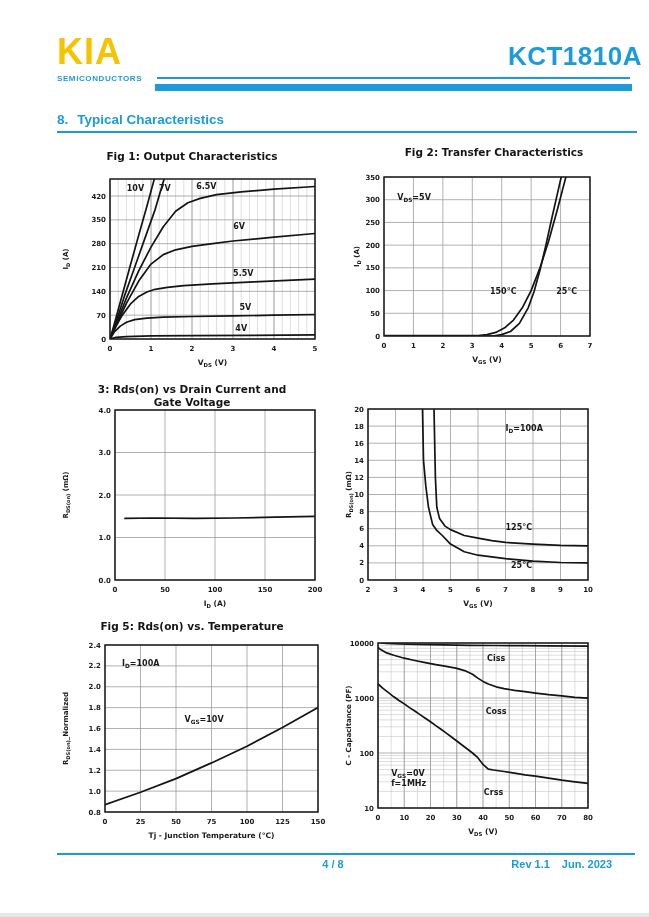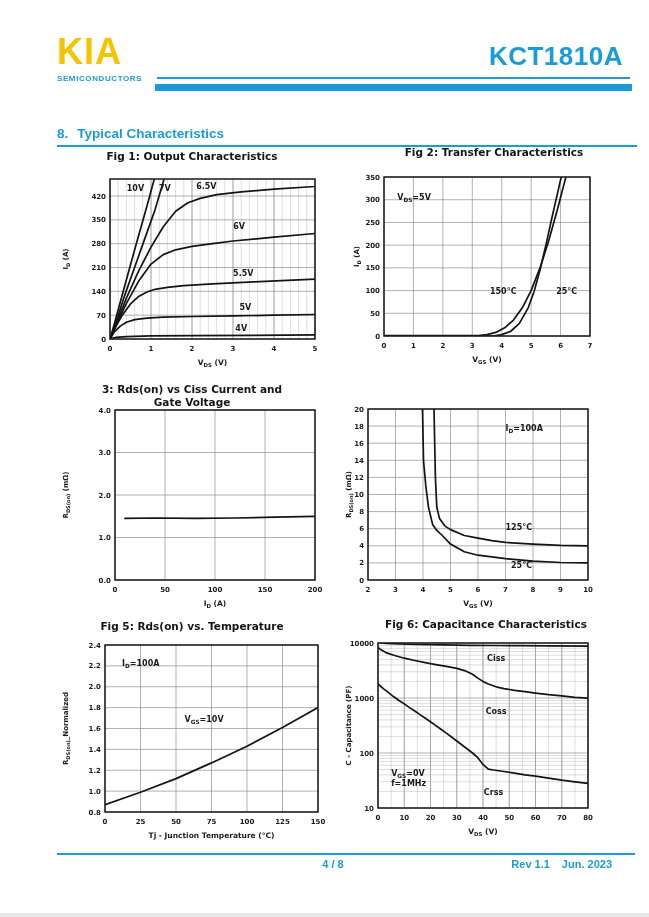--- a/index.html
+++ b/index.html
@@ -4,26 +4,26 @@
 <style>
   html,body{margin:0;padding:0;background:#e8e8e8;}
   #page{position:relative;width:649px;height:913px;background:#ffffff;
         font-family:"Liberation Sans",sans-serif;overflow:hidden;}
   
   .logo{position:absolute;left:57px;top:34px;width:110px;}
   .logo-word{font-size:36px;font-weight:bold;color:#f5c400;letter-spacing:1px;line-height:1;}
   .logo-sub{font-size:8px;font-weight:bold;color:#1b9cd8;letter-spacing:.6px;margin-top:4px;}
   .subtitle{position:absolute;left:157px;top:37px;color:#1b9cd8;font-weight:bold;
             font-size:12.5px;line-height:15px;}
-  .part-no{position:absolute;right:26px;top:41px;color:#1b9cd8;font-size:26px;
+  .part-no{position:absolute;right:7px;top:41px;color:#1b9cd8;font-size:26px;
            font-weight:bold;letter-spacing:.5px;}
   .rule-thin{position:absolute;left:157px;top:77px;width:473px;height:2px;background:#1b9cd8;}
   .rule-thick{position:absolute;left:155px;top:84px;width:477px;height:7px;background:#1b9cd8;}
   
-  .section{position:absolute;left:57px;top:126px;width:580px;color:#1b9cd8;
+  .section{position:absolute;left:57px;top:112px;width:580px;color:#1b9cd8;
            font-weight:bold;font-size:13.5px;border-bottom:2px solid #1b9cd8;padding-bottom:4px;}
   .section .num{margin-right:9px;}
   
   .fig{position:absolute;}
   .fig-title{position:absolute;left:0;right:0;top:0;text-align:center;color:#151515;
              font-family:"DejaVu Sans",sans-serif;font-weight:bold;font-size:10.5px;
              line-height:1.2;white-space:pre-line;}
   .fig svg{position:absolute;left:0;font-family:"DejaVu Sans",sans-serif;}
   
   .footer-rule{position:absolute;left:57px;top:853px;width:578px;height:1.5px;background:#1b9cd8;}
@@ -176,21 +176,21 @@
         <text x="32" y="104.35714285714286" text-anchor="end" font-size="7" font-weight="bold" fill="#1a1a1a"><tspan>150</tspan></text>
         <text x="32" y="81.64285714285715" text-anchor="end" font-size="7" font-weight="bold" fill="#1a1a1a"><tspan>200</tspan></text>
         <text x="32" y="58.92857142857143" text-anchor="end" font-size="7" font-weight="bold" fill="#1a1a1a"><tspan>250</tspan></text>
         <text x="32" y="36.21428571428572" text-anchor="end" font-size="7" font-weight="bold" fill="#1a1a1a"><tspan>300</tspan></text>
         <text x="32" y="13.5" text-anchor="end" font-size="7" font-weight="bold" fill="#1a1a1a"><tspan>350</tspan></text>
         <text x="139" y="196" text-anchor="middle" font-size="7.5" font-weight="bold" fill="#1a1a1a"><tspan>V</tspan><tspan font-size="72%" dy="2">GS</tspan><tspan dy="-2"> (V)</tspan></text>
         <text x="11" y="90.5" text-anchor="middle" font-size="7" font-weight="bold" fill="#1a1a1a" transform="rotate(-90 11 90.5)"><tspan>I</tspan><tspan font-size="72%" dy="2">D</tspan><tspan dy="-2"> (A)</tspan></text>
       </svg>
   </div>
   <div class="fig" id="box-fig3" style="left: 57px; top: 383px; width: 270px; height: 233px;">
-    <div class="fig-title">3: Rds(on) vs Ciss Current and
+    <div class="fig-title">3: Rds(on) vs Drain Current and
 Gate Voltage</div>
     <svg width="270" height="208" viewBox="0 0 270 208" style="top: 25px;">
         <line x1="58" y1="2" x2="58" y2="172" stroke="#8f8f8f" stroke-width="0.7"></line>
         <line x1="108" y1="2" x2="108" y2="172" stroke="#8f8f8f" stroke-width="0.7"></line>
         <line x1="158" y1="2" x2="158" y2="172" stroke="#8f8f8f" stroke-width="0.7"></line>
         <line x1="208" y1="2" x2="208" y2="172" stroke="#8f8f8f" stroke-width="0.7"></line>
         <line x1="258" y1="2" x2="258" y2="172" stroke="#8f8f8f" stroke-width="0.7"></line>
         <line x1="58" y1="172" x2="258" y2="172" stroke="#8f8f8f" stroke-width="0.7"></line>
         <line x1="58" y1="129.5" x2="258" y2="129.5" stroke="#8f8f8f" stroke-width="0.7"></line>
         <line x1="58" y1="87" x2="258" y2="87" stroke="#8f8f8f" stroke-width="0.7"></line>
@@ -322,21 +322,20 @@
         <text x="44" y="90.99999999999999" text-anchor="end" font-size="7" font-weight="bold" fill="#1a1a1a"><tspan>1.6</tspan></text>
         <text x="44" y="70.125" text-anchor="end" font-size="7" font-weight="bold" fill="#1a1a1a"><tspan>1.8</tspan></text>
         <text x="44" y="49.25" text-anchor="end" font-size="7" font-weight="bold" fill="#1a1a1a"><tspan>2.0</tspan></text>
         <text x="44" y="28.37499999999997" text-anchor="end" font-size="7" font-weight="bold" fill="#1a1a1a"><tspan>2.2</tspan></text>
         <text x="44" y="7.5" text-anchor="end" font-size="7" font-weight="bold" fill="#1a1a1a"><tspan>2.4</tspan></text>
         <text x="154.5" y="198" text-anchor="middle" font-size="7.5" font-weight="bold" fill="#1a1a1a"><tspan>Tj - Junction Temperature (°C)</tspan></text>
         <text x="11" y="88.5" text-anchor="middle" font-size="7" font-weight="bold" fill="#1a1a1a" transform="rotate(-90 11 88.5)"><tspan>R</tspan><tspan font-size="72%" dy="2">DS(on)</tspan><tspan dy="-2">_Normalized</tspan></text>
       </svg>
   </div>
   <div class="fig" id="box-fig6" style="left: 340px; top: 618px; width: 292px; height: 232px;">
-    <div class="fig-title">Fig 6: Capacitance Characteristics</div>
     <svg width="292" height="212" viewBox="0 0 292 212" style="top: 20px;">
         <line x1="38" y1="5" x2="38" y2="170" stroke="#bcbcbc" stroke-width="0.5"></line>
         <line x1="51.125" y1="5" x2="51.125" y2="170" stroke="#bcbcbc" stroke-width="0.5"></line>
         <line x1="64.25" y1="5" x2="64.25" y2="170" stroke="#bcbcbc" stroke-width="0.5"></line>
         <line x1="77.375" y1="5" x2="77.375" y2="170" stroke="#bcbcbc" stroke-width="0.5"></line>
         <line x1="90.5" y1="5" x2="90.5" y2="170" stroke="#bcbcbc" stroke-width="0.5"></line>
         <line x1="103.625" y1="5" x2="103.625" y2="170" stroke="#bcbcbc" stroke-width="0.5"></line>
         <line x1="116.75" y1="5" x2="116.75" y2="170" stroke="#bcbcbc" stroke-width="0.5"></line>
         <line x1="129.875" y1="5" x2="129.875" y2="170" stroke="#bcbcbc" stroke-width="0.5"></line>
         <line x1="143" y1="5" x2="143" y2="170" stroke="#bcbcbc" stroke-width="0.5"></line>

